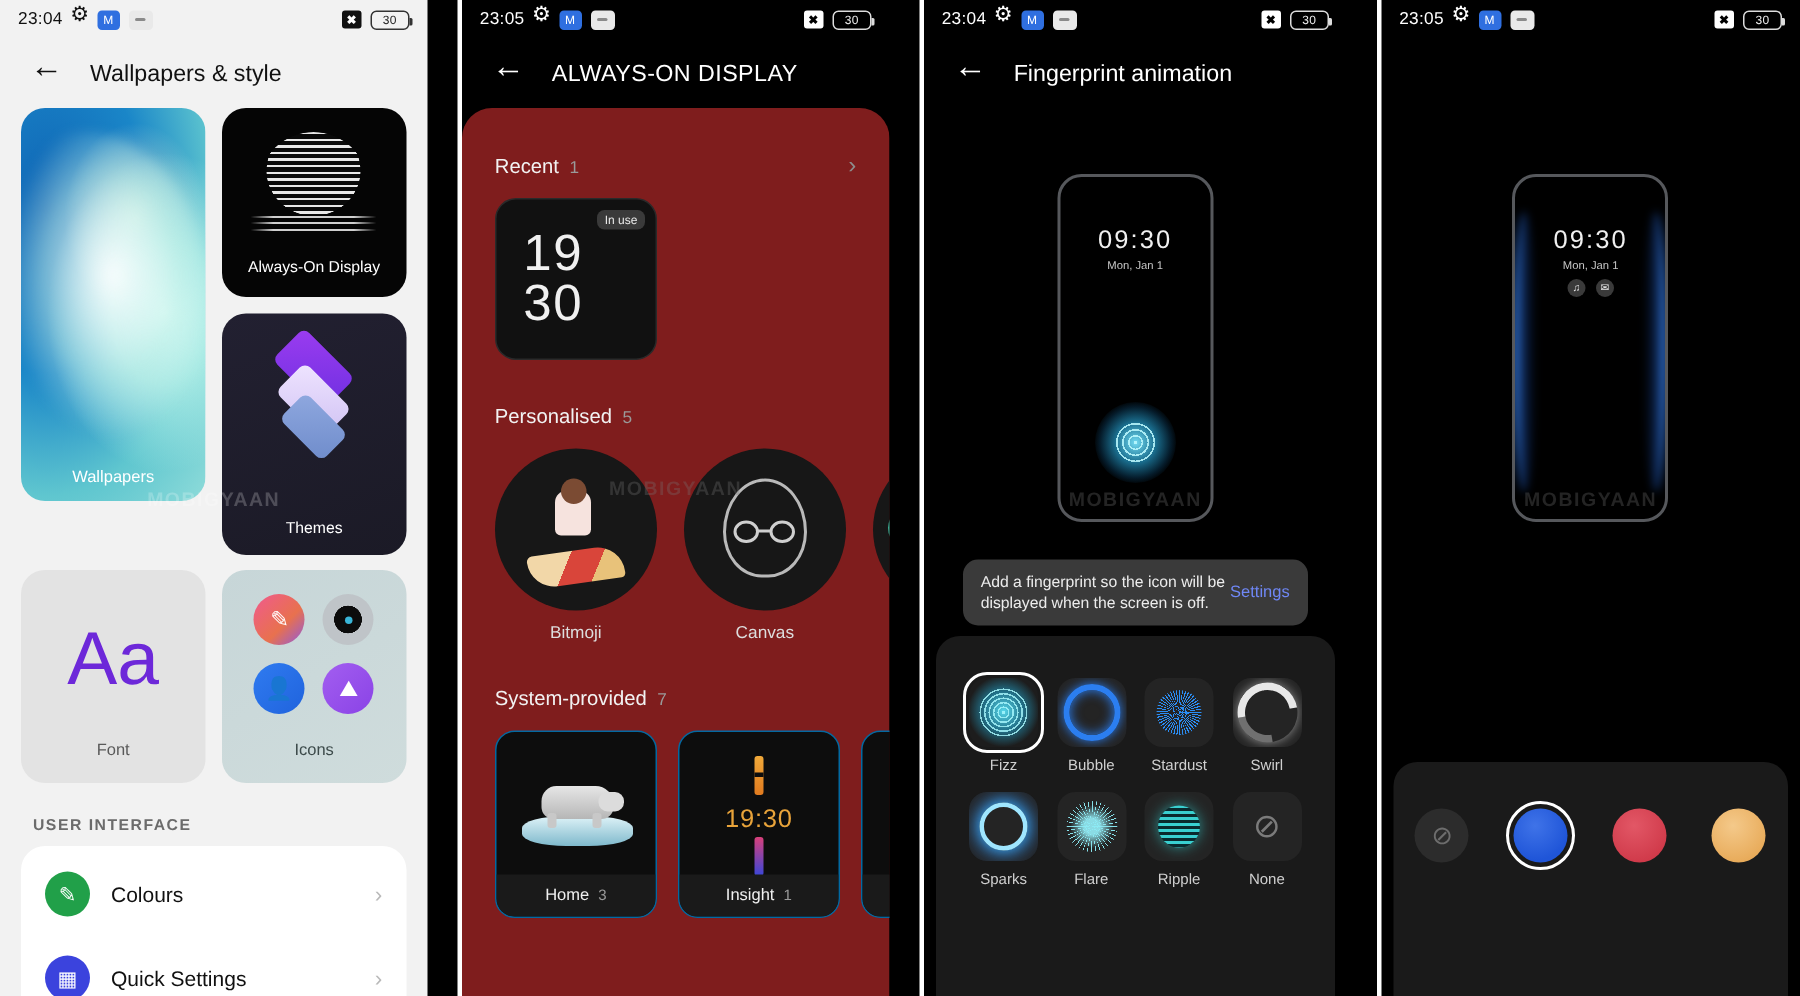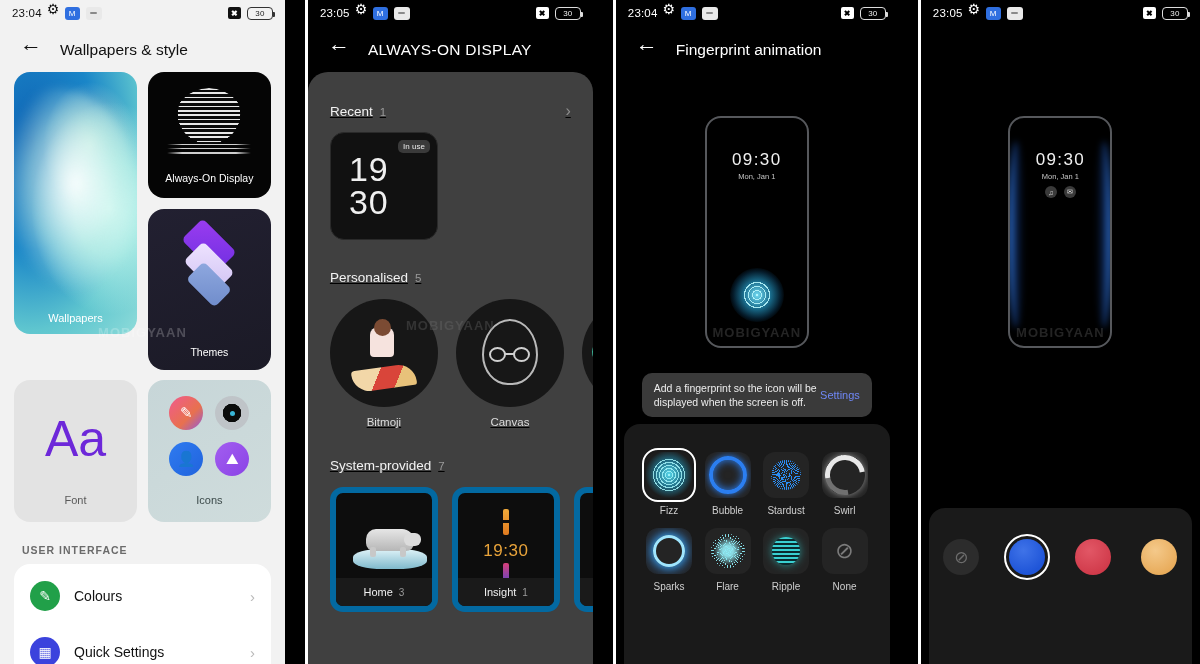--- a/index.html
+++ b/index.html
@@ -136,21 +136,21 @@
   .secthead { padding: 22px 22px 8px 22px; font-size: 10.5px; letter-spacing: 1px; color: #6b6b6b; font-weight: 700; }
   .listcard { margin: 0 14px; background: #fff; border-radius: 16px; padding: 4px 0; }
   .listrow { display:flex; align-items:center; gap: 14px; padding: 13px 16px; }
   .lrico { width: 30px; height: 30px; border-radius: 50%; flex:0 0 auto; display:flex; align-items:center; justify-content:center; color:#fff; font-size:14px;}
   .lr-green { background:#21a049; }
   .lr-blue  { background:#3b43dd; }
   .lrlabel { font-size: 14px; color: #111; }
   .chev { margin-left:auto; color:#b9b9b9; font-size: 15px; font-weight: 300; }
 
   
-  .aodsheet { position:absolute; left:0; right:0; top:72px; bottom:0; background:#404040; border-radius: 20px 20px 0 0; text-decoration: underline; }
+  .aodsheet { position:absolute; left:0; right:0; top:72px; bottom:0; background:#7f1d1d; border-radius: 20px 20px 0 0; }
   .rowhead { display:flex; align-items:baseline; padding: 30px 22px 0 22px; }
   .rowhead .t { font-size: 13.5px; color:#f2f2f2; font-weight:500; }
   .rowhead .n { font-size: 11.5px; color:#9a9a9a; margin-left:7px; }
   .rowhead .c { margin-left:auto; color:#8d8d8d; font-size: 16px; font-weight: 300; }
   .recentcard { margin: 12px 22px 0 22px; width: 108px; height: 108px; background:#111; border:1px solid #2a2a2a; border-radius: 14px; position:relative; }
   .inuse { position:absolute; right:7px; top:7px; background:#3a3a3a; color:#e9e9e9; font-size:8px; padding:2px 5px; border-radius:5px;}
   .bigtime { position:absolute; left:18px; top:20px; font-size:34px; line-height:33px; color:#f0f0f0; font-weight:300; letter-spacing:1px;}
   .circrow { display:flex; gap: 18px; padding: 14px 22px 0 22px; }
   .circitem { width: 108px; flex: 0 0 auto; text-align:center; }
   .circ { width: 108px; height: 108px; border-radius: 50%; background:#171717; position:relative; overflow:hidden; }
@@ -159,21 +159,21 @@
      background: linear-gradient(120deg,#f2d7a8 0 40%,#d9453a 40% 70%,#e8c27a 70% 100%); transform: rotate(-8deg);}
   .bitmoji-b { position:absolute; left:40px; top:28px; width:24px; height:30px; border-radius:8px 8px 4px 4px; background:#f6e3de;}
   .bitmoji-h { position:absolute; left:44px; top:20px; width:17px; height:17px; border-radius:50%; background:#7b4b33;}
   .canvas-face { position:absolute; left:26px; top:20px; width:56px; height:66px; border:2px solid #b9b9b9; border-radius: 50% 50% 46% 46%/ 54% 54% 46% 46%;}
   .canvas-g1 { position:absolute; left:33px; top:48px; width:17px; height:15px; border:2px solid #cfcfcf; border-radius:50%;}
   .canvas-g2 { position:absolute; left:57px; top:48px; width:17px; height:15px; border:2px solid #cfcfcf; border-radius:50%;}
   .canvas-br { position:absolute; left:49px; top:54px; width:9px; height:2px; background:#cfcfcf;}
   .custom-fl { position:absolute; left:10px; top:26px; width:56px; height:56px; }
   .custom-fl i { position:absolute; width:26px; height:26px; border:2px solid #3aa98f; border-radius: 50% 50% 50% 0; }
   .sysrow { display:flex; gap: 14px; padding: 14px 22px 0 22px; }
-  .syscard { width: 108px; height: 125px; flex:0 0 auto; background:#0d0d0d; border:6px solid #0369a1; border-radius: 13px; position:relative; overflow:hidden;}
+  .syscard { width: 108px; height: 125px; flex:0 0 auto; background:#0d0d0d; border:1px solid #0369a1; border-radius: 13px; position:relative; overflow:hidden;}
   .sysfoot { position:absolute; left:0; right:0; bottom:0; height:28px; background:#1a1a1a; display:flex; align-items:center; justify-content:center; gap:6px;}
   .sysfoot .nm { font-size:11px; color:#f0f0f0; font-weight:500;}
   .sysfoot .cn { font-size:10px; color:#9a9a9a;}
   .bear-ice { position:absolute; left:17px; top:56px; width:74px; height:20px; border-radius:40%;
       background: linear-gradient(180deg,#dff3f8,#7fb9cc); }
   .bear-b { position:absolute; left:30px; top:36px; width:48px; height:22px; border-radius: 10px 12px 8px 8px; background: linear-gradient(180deg,#e6e6e6,#b6b6b6);}
   .bear-h { position:absolute; left:68px; top:40px; width:17px; height:13px; border-radius:6px; background:#dcdcdc;}
   .bear-l1{ position:absolute; left:34px; top:54px; width:6px; height:10px; background:#c8c8c8; border-radius:2px;}
   .bear-l2{ position:absolute; left:64px; top:54px; width:6px; height:10px; background:#c8c8c8; border-radius:2px;}
   .ins-time { position:absolute; left:0; right:0; top:48px; text-align:center; font-size:17px; color:#e8a33a; letter-spacing:.5px;}

